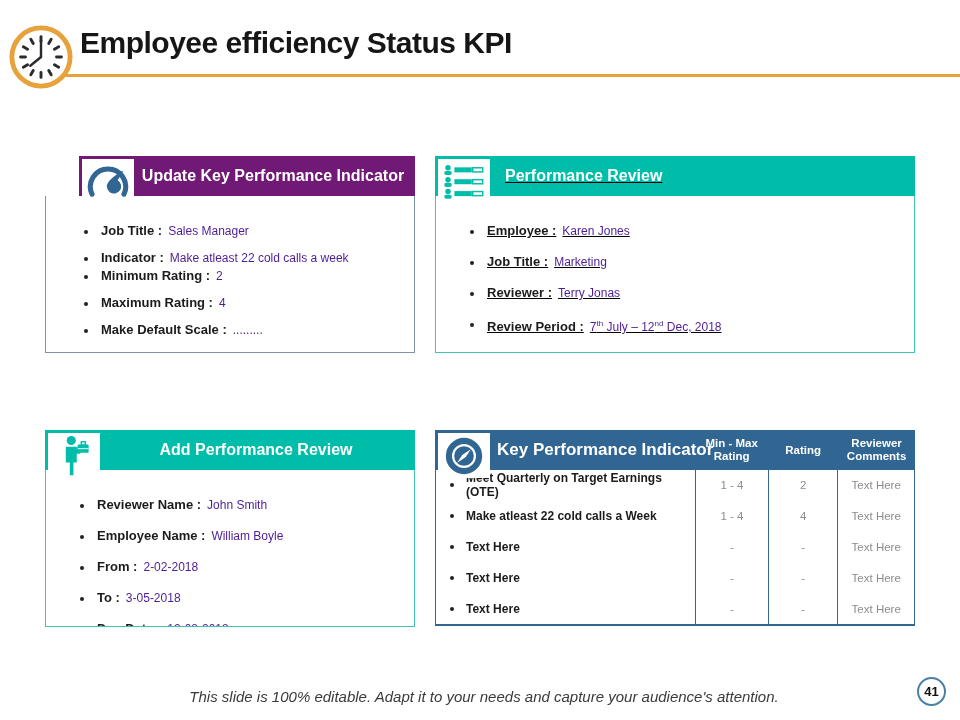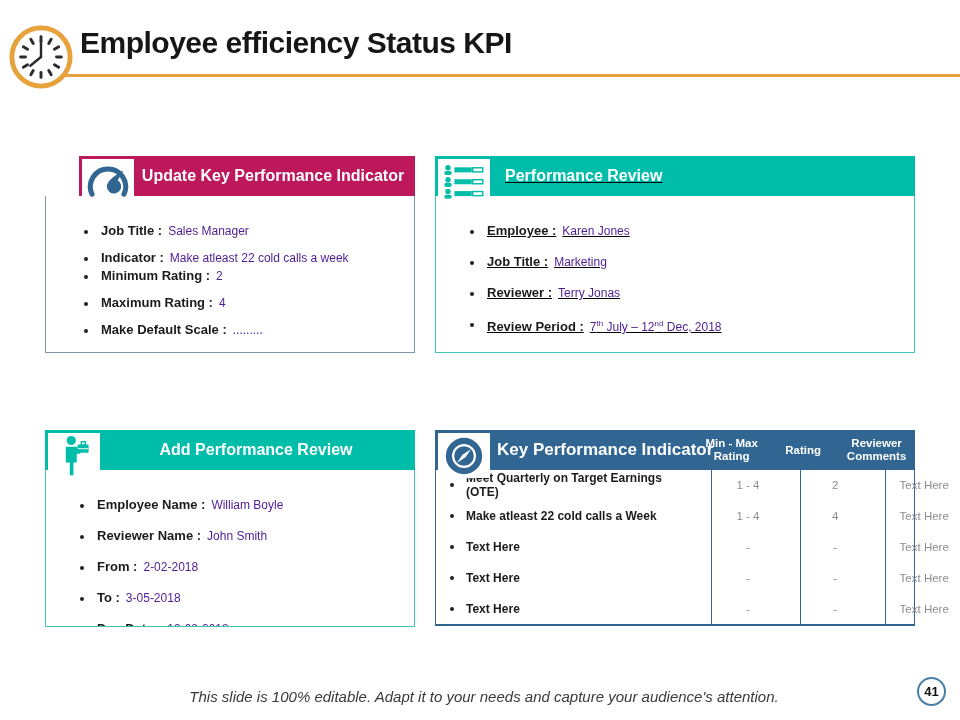--- a/index.html
+++ b/index.html
@@ -10,21 +10,21 @@
   .clock-wrap{position:absolute;left:8px;top:24px;width:66px;height:66px;z-index:2;}
   .slide-title{position:absolute;left:80px;top:26px;margin:0;font-size:30px;font-weight:700;
                color:#161616;letter-spacing:-0.5px;}
   
   .panel{position:absolute;}
   .p1{left:45px;top:156px;width:370px;height:197px;}
   .p2{left:435px;top:156px;width:480px;height:247px;text-decoration:underline;}
   .p3{left:45px;top:430px;width:370px;height:197px;}
   .p4{left:435px;top:430px;width:480px;height:197px;}
   .panel-head{position:relative;height:40px;display:flex;align-items:center;}
-  .head-blue{background:#be185d;margin-left:34px;}
+  .head-blue{background:#701a75;margin-left:34px;}
   .head-teal{background:#00BDA9;}
   .icon-box{position:absolute;left:3px;top:3px;width:52px;height:45px;background:#fff;
             display:flex;align-items:center;justify-content:center;z-index:2;}
   .panel-title{color:#fff;font-weight:700;font-size:16px;}
   .t-center{flex:1;text-align:center;padding-left:52px;}
   .t-left{padding-left:70px;}
   .panel-body{height:156px;background:#fff;overflow:hidden;}
   .b-blue{border:1px solid #7F93A2;border-top:none;}
   .b-teal{border:1px solid #3FC4B6;border-top:none;}
   ul.bullets{list-style:none;margin:16px;padding:10px 6px 0 6px;}
@@ -38,21 +38,21 @@
   .val{color:#4c1d95;font-size:12px;margin-left:6px;}
   .val sup{font-size:8px;}
   
   .tbl-head{display:grid;grid-template-columns:54.2% 15.2% 14.6% 16%;height:40px;background:#316592;position:relative;}
   .tbl-title-cell{display:flex;align-items:center;padding-left:62px;}
   .tbl-title{color:#fff;font-weight:700;font-size:17px;white-space:nowrap;}
   .col-h{color:#fff;font-weight:700;font-size:11.5px;line-height:13px;display:flex;
          align-items:center;justify-content:center;text-align:center;padding:0 6px;}
   .tbl-body{border:1px solid #316592;border-top:none;border-bottom:2px solid #316592;
             height:154px;display:flex;flex-direction:column;background:#fff;}
-  .trow{flex:1;display:grid;grid-template-columns:54.2% 15.2% 14.6% 16%;align-items:center;gap:16px;}
+  .trow{flex:1;display:grid;grid-template-columns:54.2% 15.2% 14.6% 16%;align-items:center;}
   .tc-name{display:flex;align-items:center;padding-left:6px;}
   .tc-name .dot{align-self:center;margin:0 12px 0 8px;}
   .tc-name span{font-weight:700;color:#1b1b1b;font-size:12px;}
   .tc{border-left:1px solid #316592;align-self:stretch;display:flex;align-items:center;
       justify-content:center;color:#8C8C8C;font-size:11.5px;}
   
   .footer-note{position:absolute;left:8px;right:0;top:688px;text-align:center;
                font-style:italic;font-size:15px;color:#3a3a3a;}
   .page-badge{position:absolute;right:14px;top:677px;width:25px;height:25px;border-radius:50%;
               border:2px solid #4A80A8;display:flex;align-items:center;justify-content:center;
@@ -191,27 +191,27 @@
           <rect x="26" y="7.5" width="4.5" height="3.5" fill="none" stroke="#00BDA9" stroke-width="1.6"></rect>
           <line x1="22" y1="15" x2="34" y2="15" stroke="#fff" stroke-width="1"></line>
         </svg>
       </div>
       <div class="panel-title t-center">Add Performance Review</div>
     </header>
     <div class="panel-body b-teal">
       <ul class="bullets">
         <li class="bi">
             <span class="dot"></span>
+            <span class="lbl">Reviewer Name :</span>
+            <span class="val">John Smith</span>
+          </li>
+        <li class="bi">
+            <span class="dot"></span>
             <span class="lbl">Employee Name :</span>
             <span class="val">William Boyle</span>
-          </li>
-        <li class="bi">
-            <span class="dot"></span>
-            <span class="lbl">Reviewer Name :</span>
-            <span class="val">John Smith</span>
           </li>
         <li class="bi">
             <span class="dot"></span>
             <span class="lbl">From :</span>
             <span class="val">2-02-2018</span>
           </li>
         <li class="bi">
             <span class="dot"></span>
             <span class="lbl">To :</span>
             <span class="val">3-05-2018</span>

